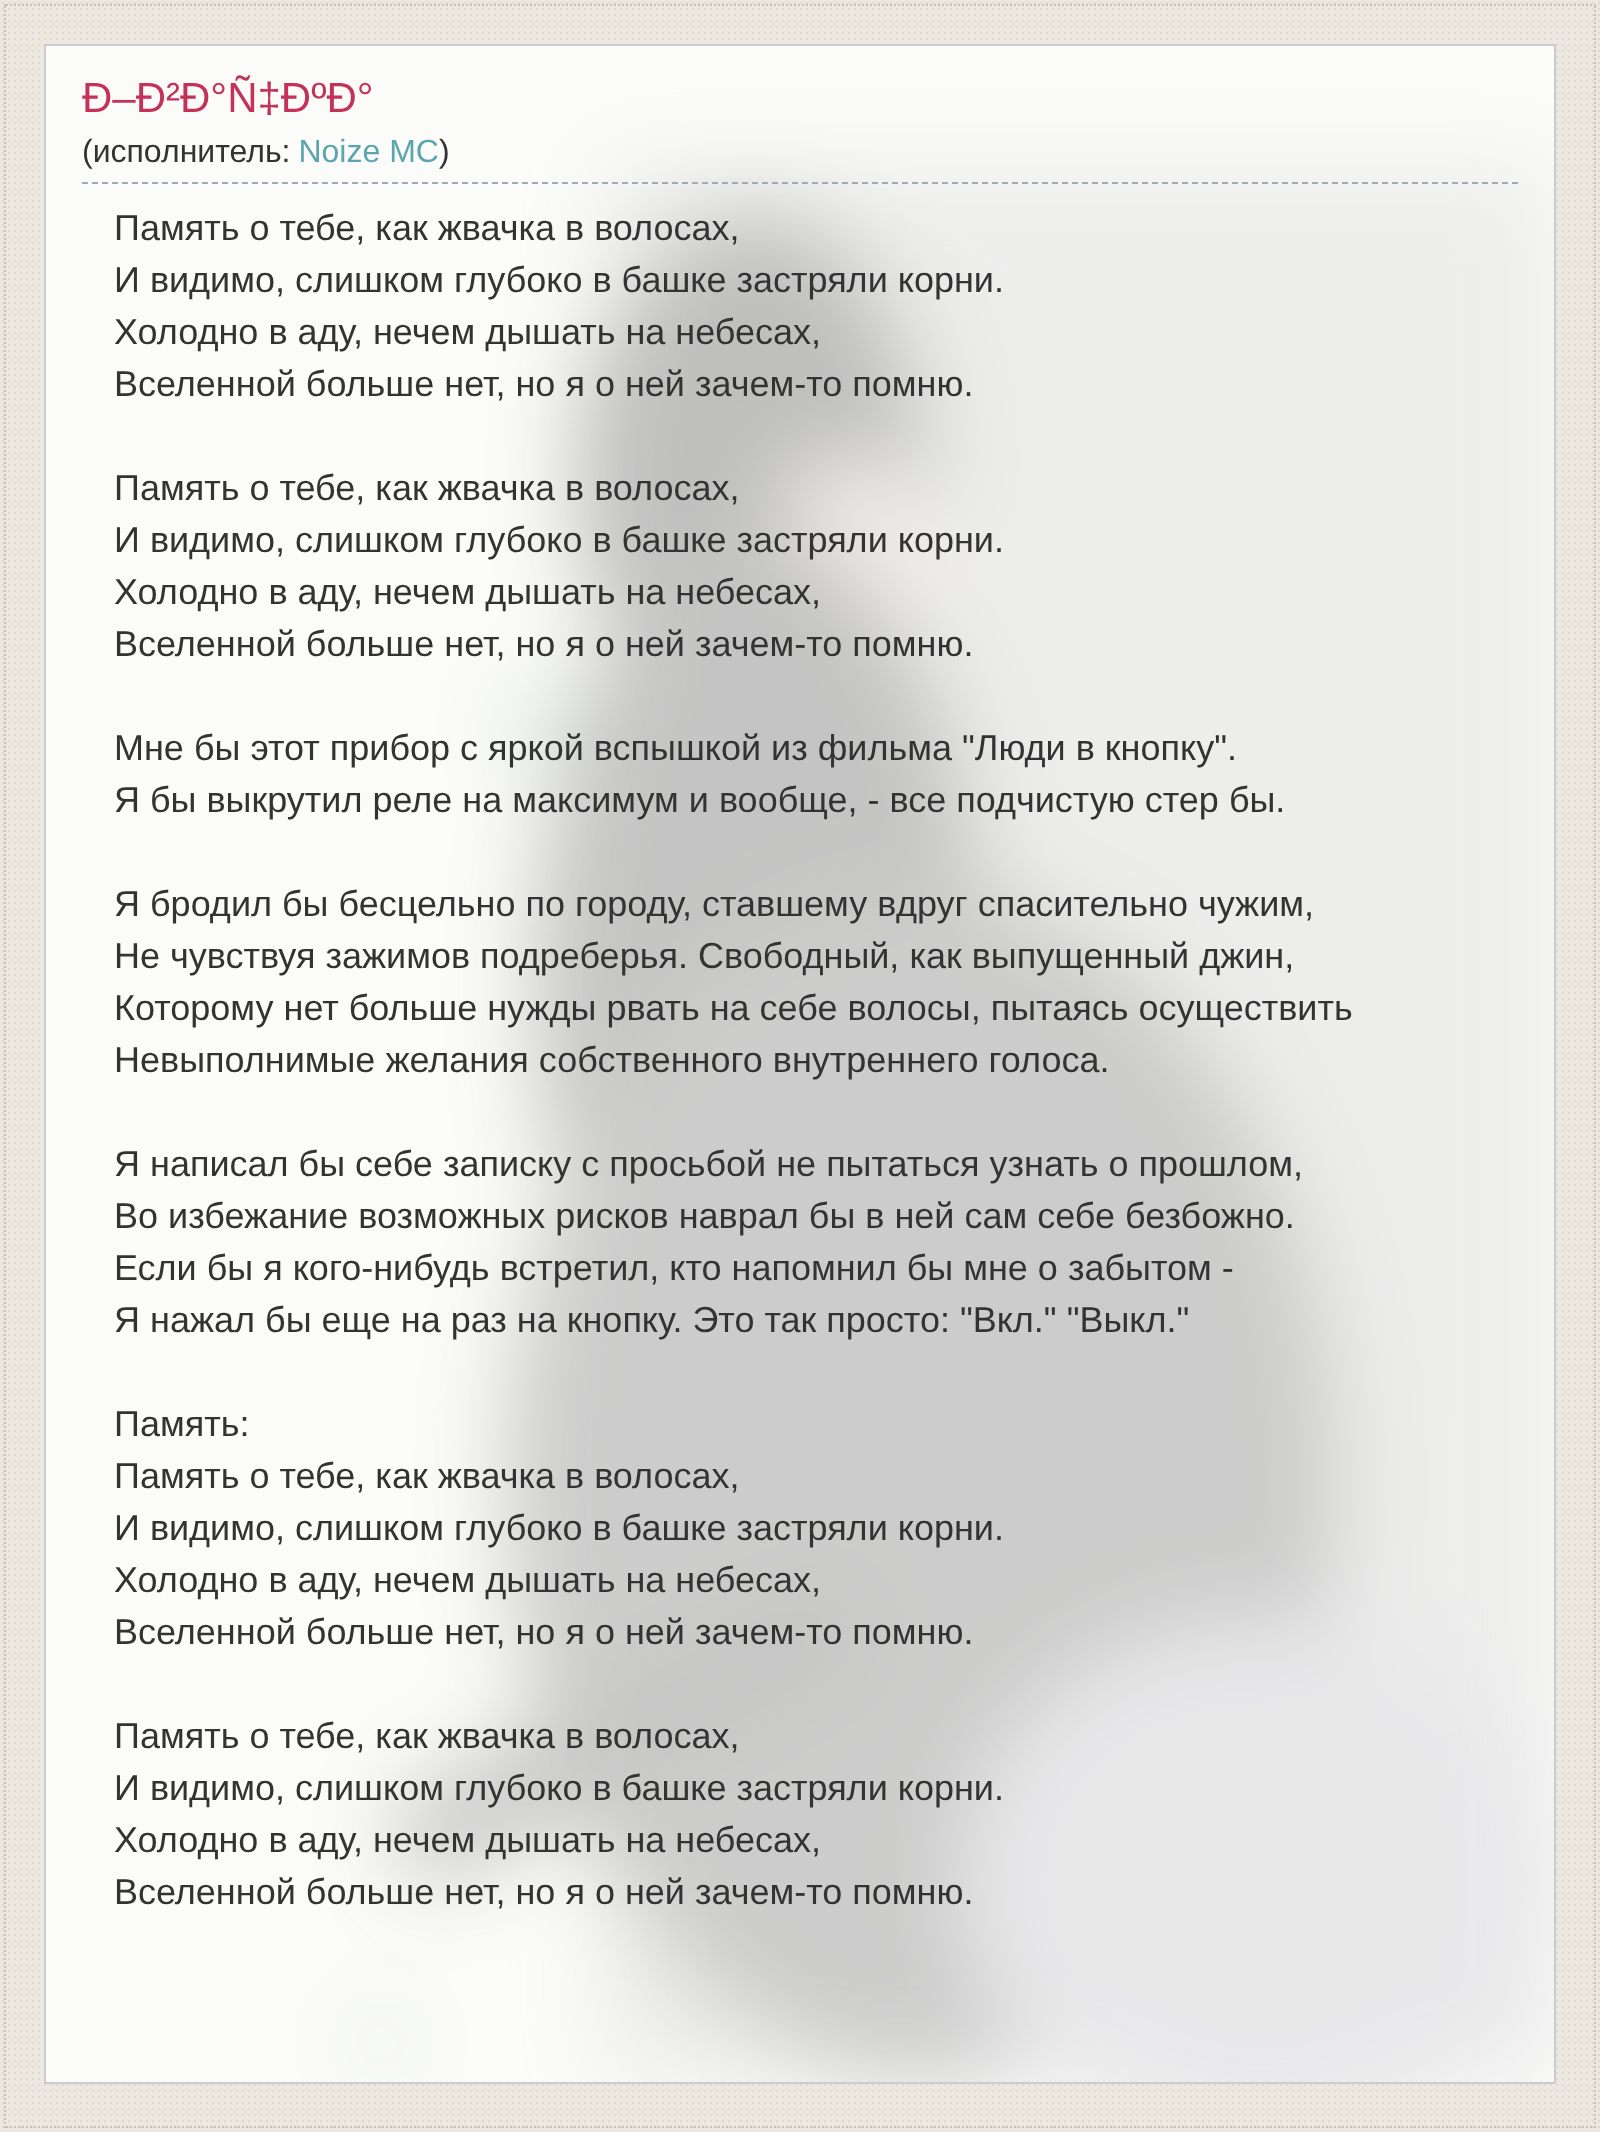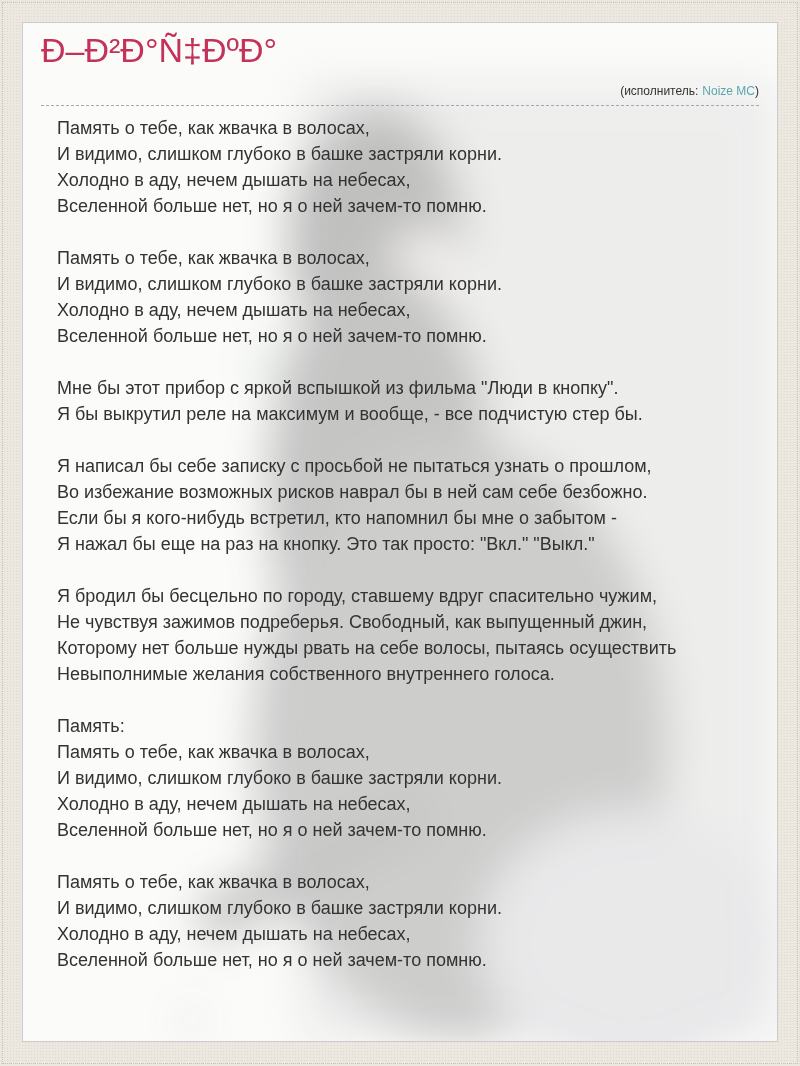--- a/index.html
+++ b/index.html
@@ -38,33 +38,32 @@
     inset: 0;
     width: 100%;
     height: 100%;
   }
   .content {
     position: relative;
     padding: 12px 18px 18px 18px;
   }
   h1.title {
     margin: 0;
-    font-size: 34px;
+    font-size: 21px;
     line-height: 30px;
     font-weight: 400;
     color: var(--color-title, #c43259);
   }
   .artist-line {
-    margin-top: 16px;
-    font-size: 12px;
+    margin-top: 2px;
+    font-size: 16px;
     line-height: 20px;
     color: var(--color-text, #333);
     padding-bottom: 4px;
     border-bottom: 1px dashed var(--color-separator, #a2aab4);
-    text-align: right;
   }
   .artist-link {
     color: var(--color-link, #5ba6ad);
     text-decoration: none;
     margin-left: 4px;
     cursor: pointer;
   }
   .lyrics {
     margin-top: 9px;
     font-size: 18px;
@@ -119,30 +118,30 @@
           <div class="line">Память о тебе, как жвачка в волосах,</div>
           <div class="line">И видимо, слишком глубоко в башке застряли корни.</div>
           <div class="line">Холодно в аду, нечем дышать на небесах,</div>
           <div class="line">Вселенной больше нет, но я о ней зачем-то помню.</div>
         </div>
         <div class="stanza">
           <div class="line">Мне бы этот прибор с яркой вспышкой из фильма "Люди в кнопку".</div>
           <div class="line">Я бы выкрутил реле на максимум и вообще, - все подчистую стер бы.</div>
         </div>
         <div class="stanza">
+          <div class="line">Я бродил бы бесцельно по городу, ставшему вдруг спасительно чужим,</div>
+          <div class="line">Не чувствуя зажимов подреберья. Свободный, как выпущенный джин,</div>
+          <div class="line">Которому нет больше нужды рвать на себе волосы, пытаясь осуществить</div>
+          <div class="line">Невыполнимые желания собственного внутреннего голоса.</div>
+        </div>
+        <div class="stanza">
           <div class="line">Я написал бы себе записку с просьбой не пытаться узнать о прошлом,</div>
           <div class="line">Во избежание возможных рисков наврал бы в ней сам себе безбожно.</div>
           <div class="line">Если бы я кого-нибудь встретил, кто напомнил бы мне о забытом -</div>
           <div class="line">Я нажал бы еще на раз на кнопку. Это так просто: "Вкл." "Выкл."</div>
-        </div>
-        <div class="stanza">
-          <div class="line">Я бродил бы бесцельно по городу, ставшему вдруг спасительно чужим,</div>
-          <div class="line">Не чувствуя зажимов подреберья. Свободный, как выпущенный джин,</div>
-          <div class="line">Которому нет больше нужды рвать на себе волосы, пытаясь осуществить</div>
-          <div class="line">Невыполнимые желания собственного внутреннего голоса.</div>
         </div>
         <div class="stanza">
           <div class="line">Память:</div>
           <div class="line">Память о тебе, как жвачка в волосах,</div>
           <div class="line">И видимо, слишком глубоко в башке застряли корни.</div>
           <div class="line">Холодно в аду, нечем дышать на небесах,</div>
           <div class="line">Вселенной больше нет, но я о ней зачем-то помню.</div>
         </div>
         <div class="stanza">
           <div class="line">Память о тебе, как жвачка в волосах,</div>

